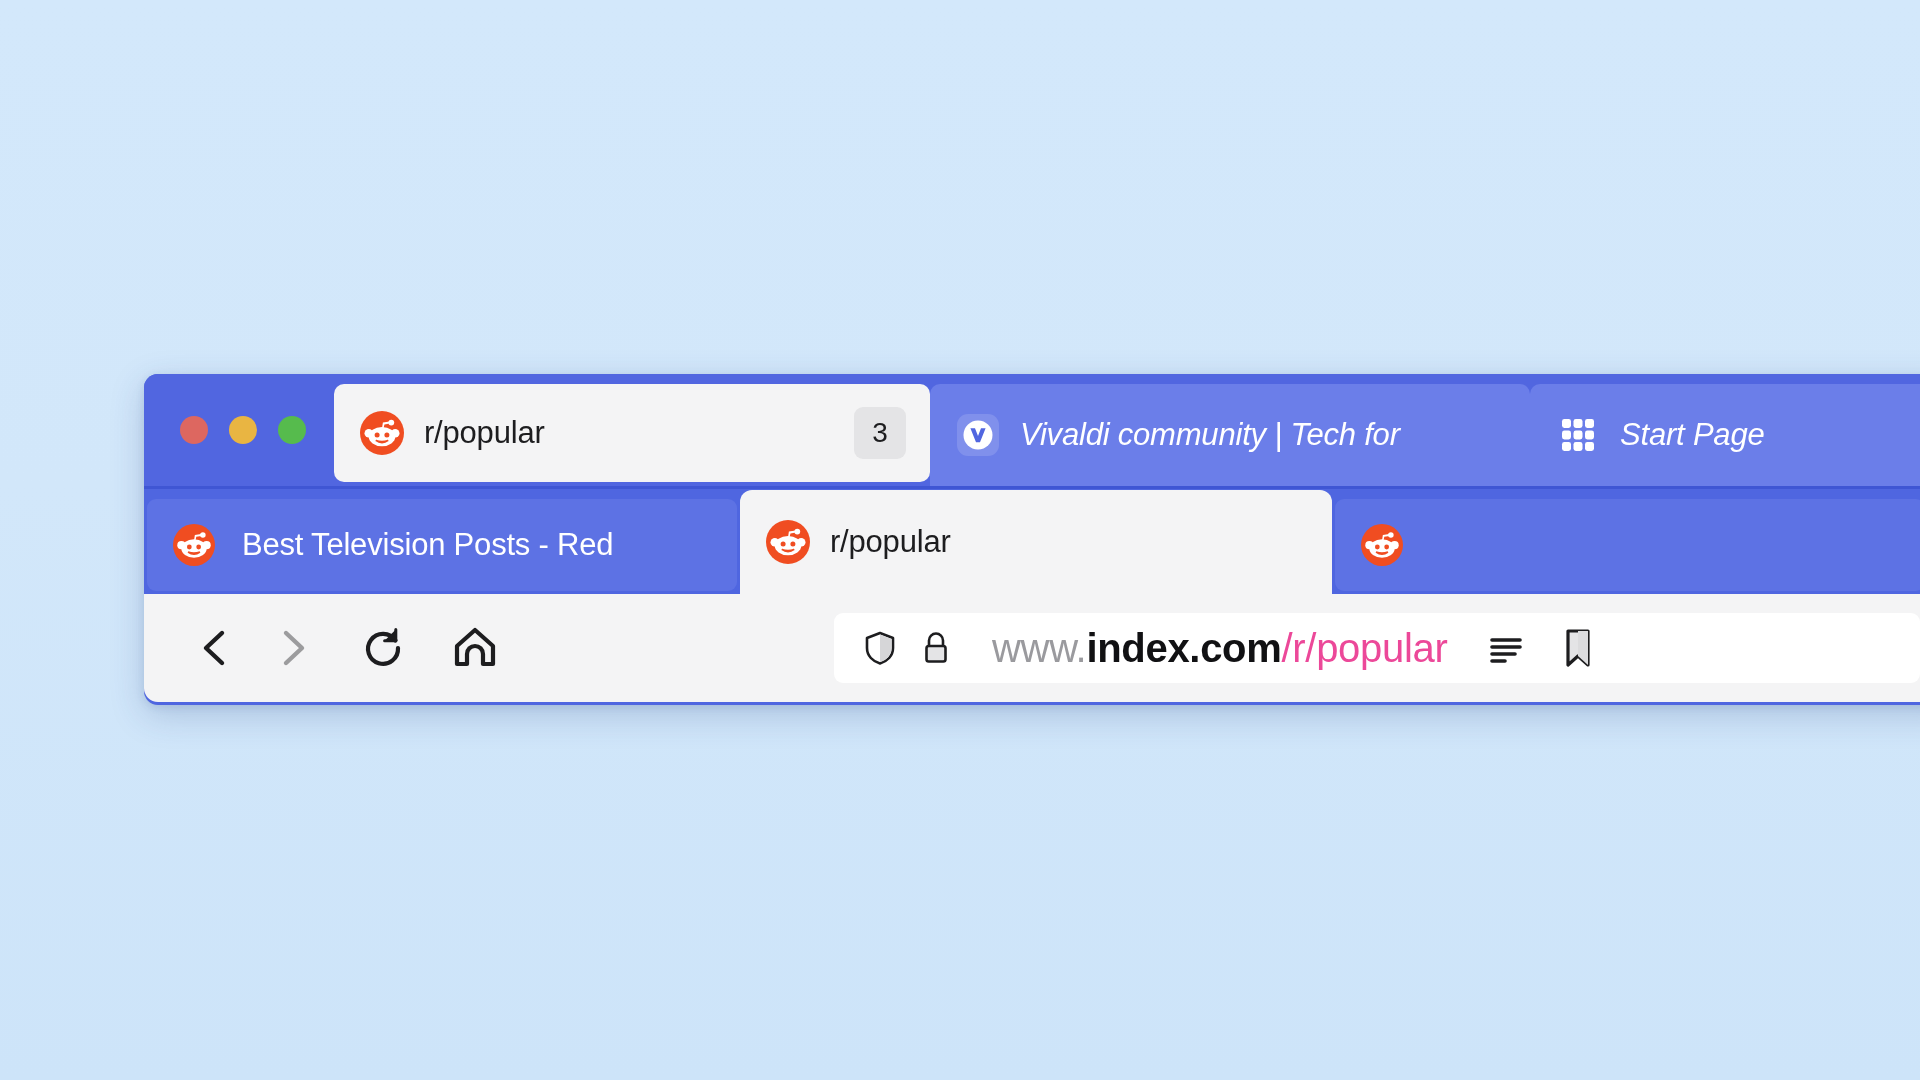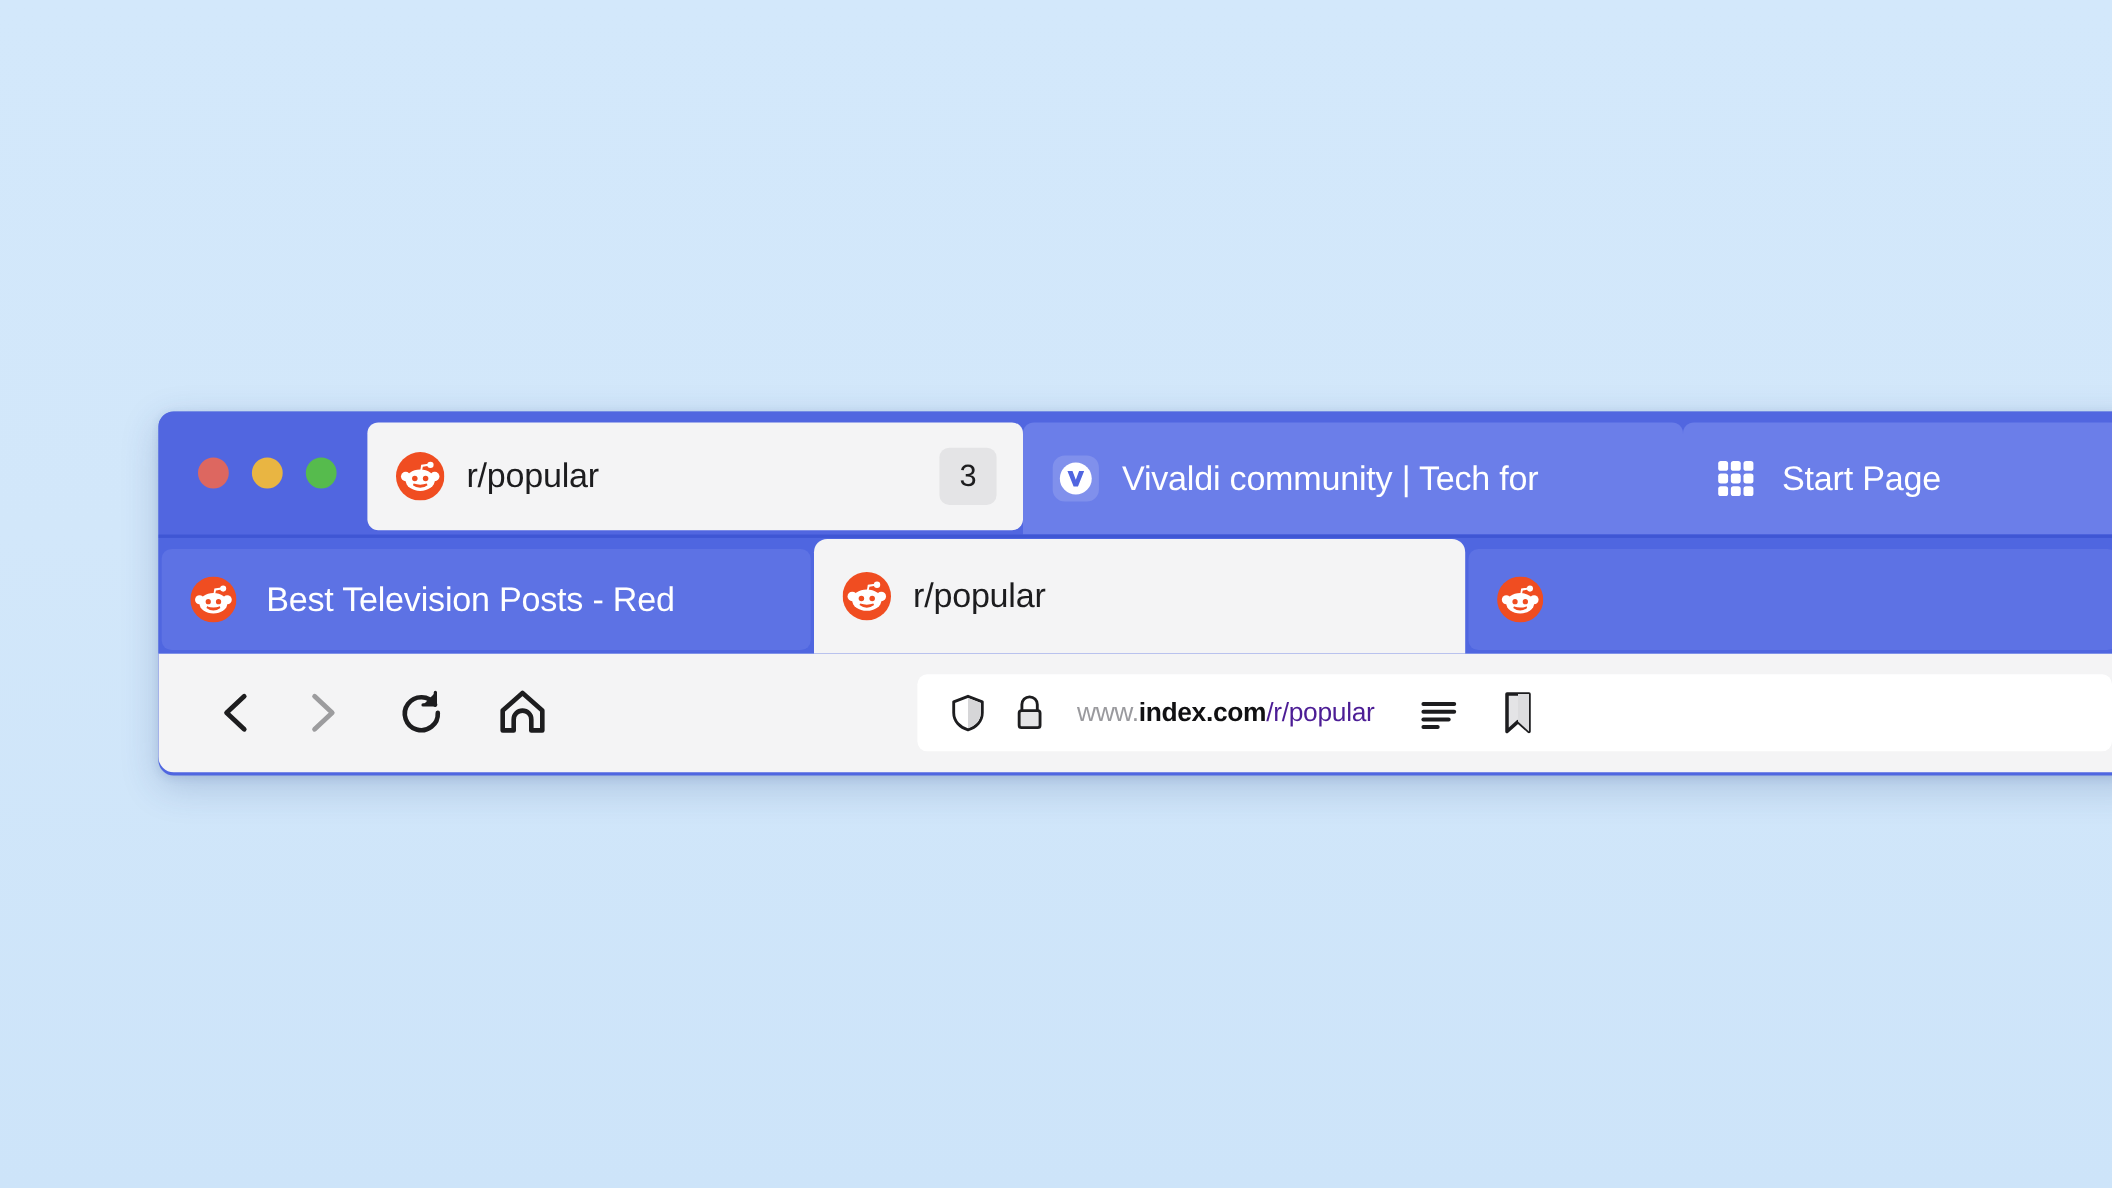--- a/index.html
+++ b/index.html
@@ -100,20 +100,21 @@
     white-space: nowrap;
     overflow: hidden;
     flex: 1 1 auto;
     min-width: 0;
   }
   .ptab.active .ptab-title { color: #1d1d1f; }
   .ptab.inactive .ptab-title {
     color: #ffffff;
     -webkit-mask-image: linear-gradient(90deg, #000 0, #000 84%, rgba(0,0,0,0.15) 100%);
             mask-image: linear-gradient(90deg, #000 0, #000 84%, rgba(0,0,0,0.15) 100%);
+            font-style: italic;
   }
 
   .stack-badge {
     background: #e4e4e6;
     color: #1d1d1f;
     font-size: 28px;
     width: 52px;
     height: 52px;
     border-radius: 9px;
     display: flex;
@@ -222,31 +223,31 @@
   .url-icon {
     width: 40px;
     height: 40px;
     flex: 0 0 auto;
     display: flex;
     align-items: center;
     justify-content: center;
   }
   .url-gap { width: 16px; flex: 0 0 auto; }
   #url-text {
-    font-size: 24px;
+    font-size: 40px;
     letter-spacing: -0.3px;
     white-space: nowrap;
-    margin-left: 23px;
+    margin-left: 36px;
     overflow: hidden;
     display: flex;
     align-items: flex-start;
   }
   .url-scheme { color: #9a9a9e; }
   .url-host   { color: #111113; font-weight: 700; }
-  .url-path   { color: #4c1d95; }
+  .url-path   { color: #ec4899; }
 
   .tool-right {
     display: flex;
     align-items: center;
     gap: 0;
     flex: 0 0 auto;
     padding-left: 22px;
   }
   .tool-right .nav-btn { width: 72px; height: 72px; }
 </style>

